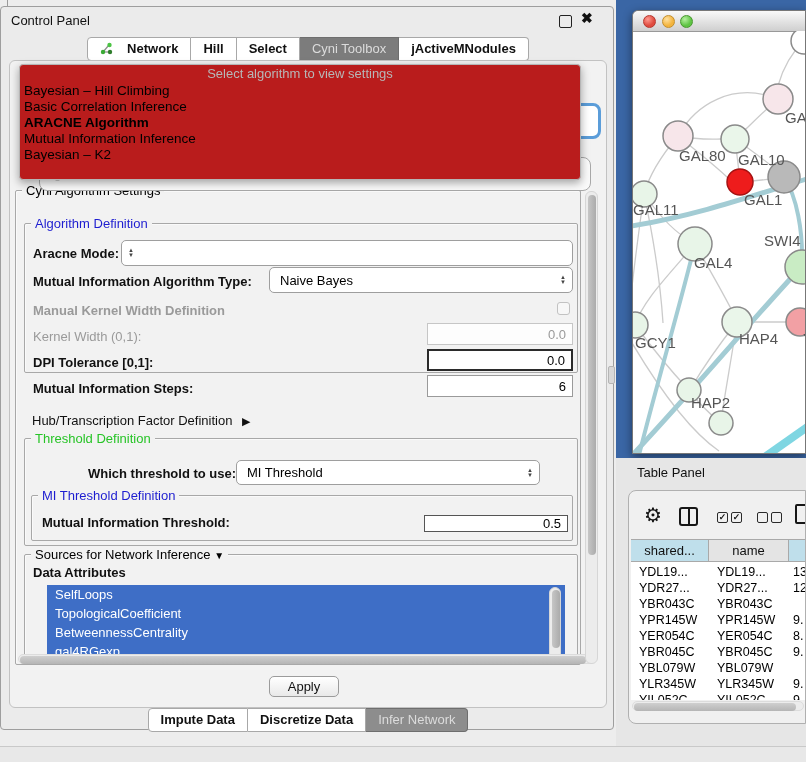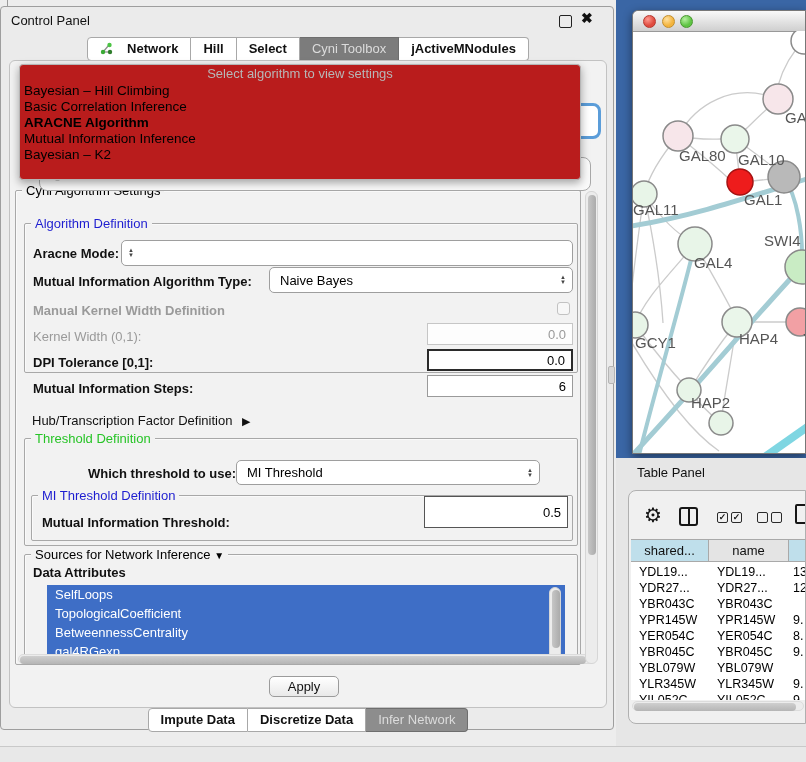--- a/index.html
+++ b/index.html
@@ -163,21 +163,21 @@
         <div class="abs combo" style="left:211px;top:21px;width:304px;height:25px;">
           <span class="cv">MI Threshold</span>
           <span class="stepper">
               <span>▲</span>
               <span>▼</span>
             </span>
         </div>
         <div class="abs group" style="left:6px;top:56px;width:542px;height:46px;">
           <span class="gtitle blue">MI Threshold Definition</span>
           <div class="abs lbl bold" style="left:10px;top:19px;">Mutual Information Threshold:</div>
-          <div class="abs field" style="left:392px;top:0;width:144px;height:32px;border:1.5px solid #555;">0.5</div>
+          <div class="abs field" style="left:392px;top:19px;width:144px;height:17px;border:1.5px solid #555;">0.5</div>
         </div>
       </div>
 
       <div class="abs group" style="left:8px;top:363px;width:554px;height:110px;">
         <span class="gtitle">
           <span>Sources for Network Inference</span>
           <span style="font-size:10px;">▼</span>
         </span>
         <div class="abs lbl bold" style="left:8px;top:10px;">Data Attributes</div>
         <div class="abs" style="left:22px;top:30px;width:518px;height:78px;overflow:hidden;background:#fff;">

